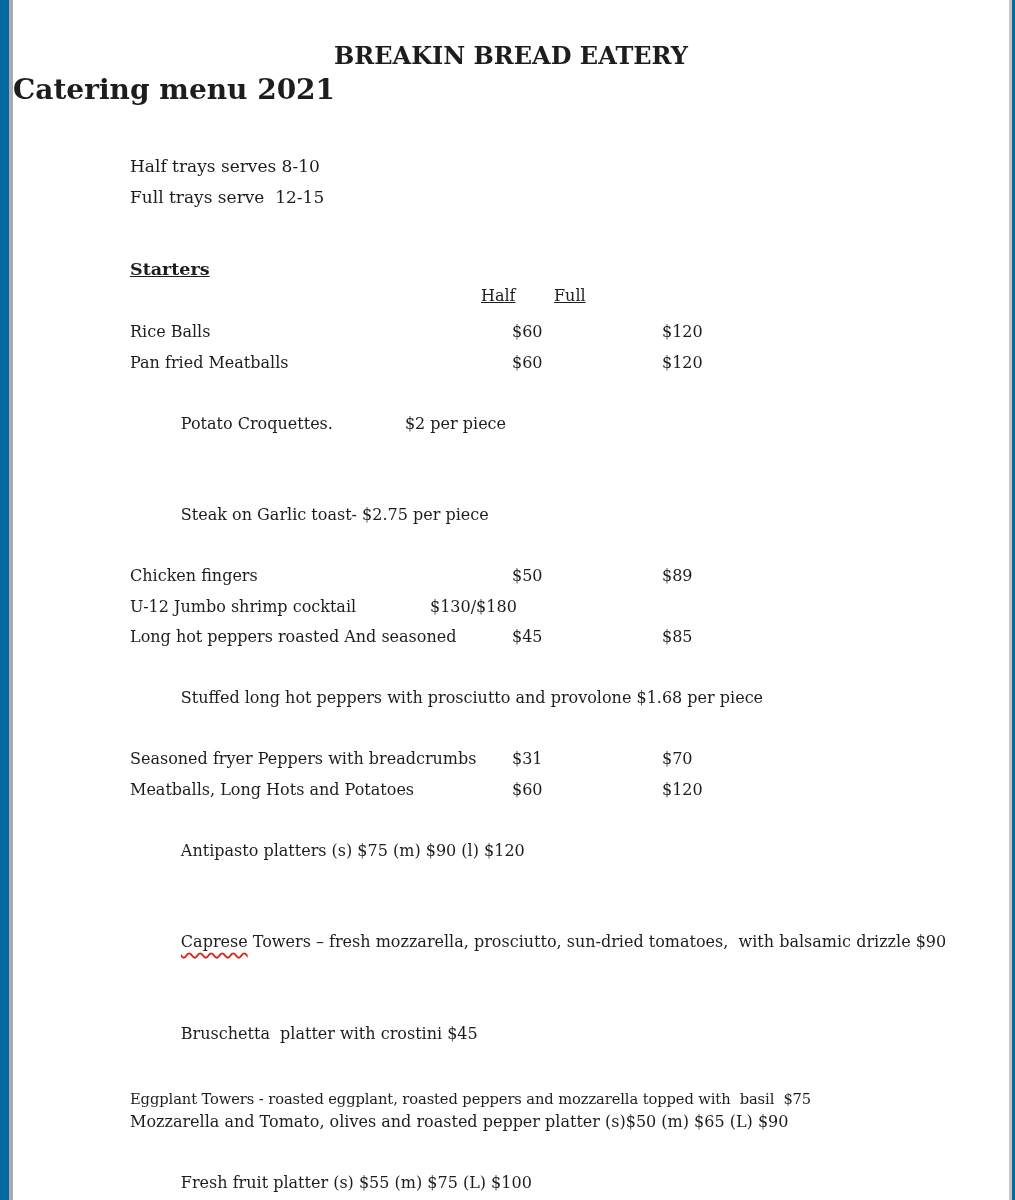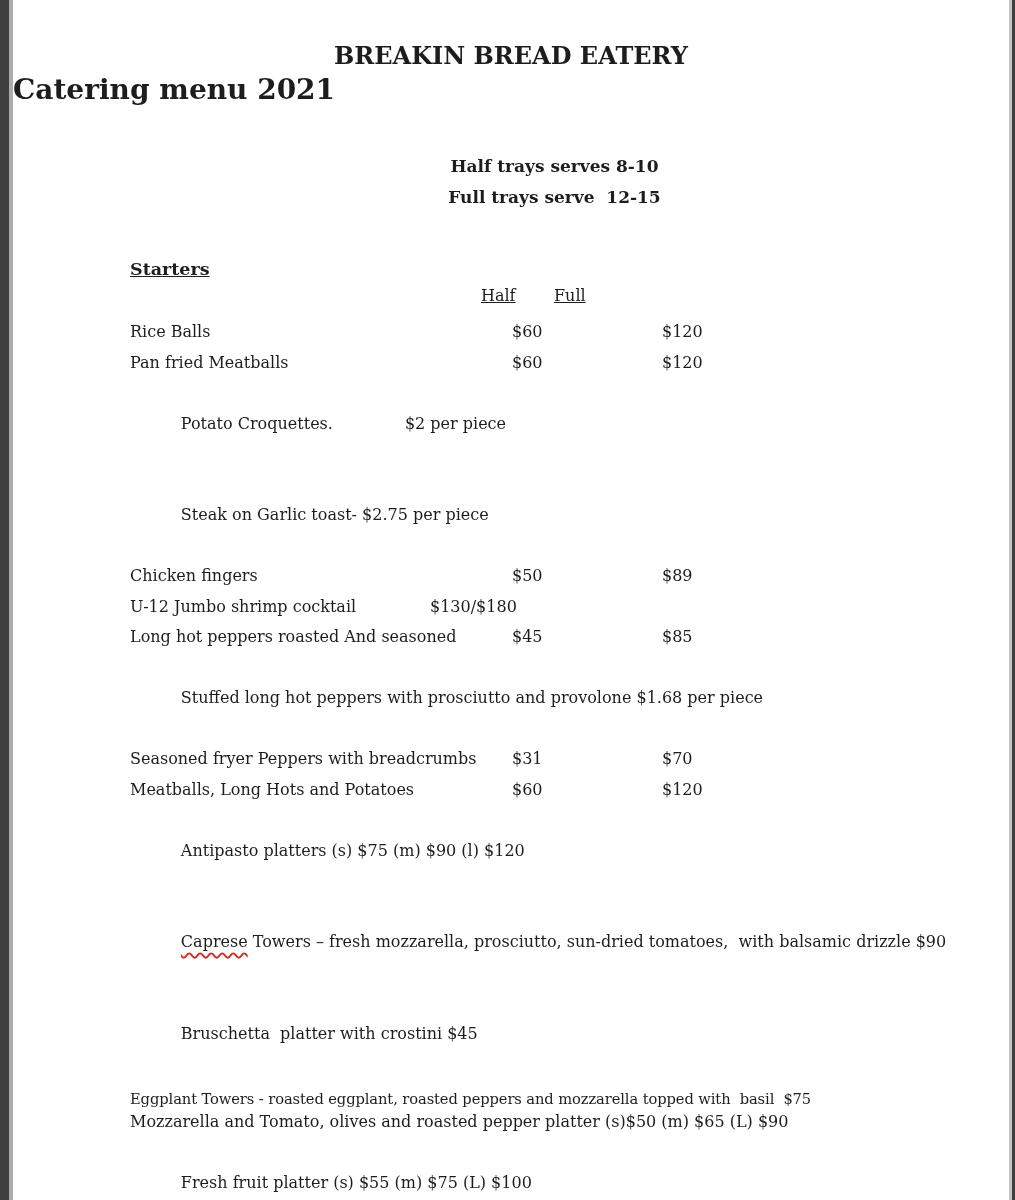--- a/index.html
+++ b/index.html
@@ -1,25 +1,25 @@
 <!DOCTYPE html>
 <html><head>
 <meta charset="utf-8">
 <style>
   html,body{margin:0;padding:0;background:#e9e9e9;}
-  .canvas{position:relative;width:1015px;height:1200px;background:#404040;overflow:hidden;
+  .canvas{position:relative;width:1015px;height:1200px;background:#0369a1;overflow:hidden;
           font-family:"DejaVu Serif","Liberation Serif",serif;color:#1d1d1d;}
   .page{position:absolute;top:0;bottom:0;left:9px;right:3px;background:#ffffff;
         border-left:4px solid #ababab;border-right:3px solid #c6c6c6;
         box-sizing:border-box;padding-top:42px;}
   .title1{text-align:center;font-weight:bold;font-size:24px;margin:0;line-height:1.2;}
   .title2{font-weight:bold;font-size:28px;margin:2px 0 0;line-height:1.2;}
   .content{margin-left:117px;margin-right:30px;font-size:16px;}
   .intro{margin-top:45px;}
-  .intro p{margin:0;font-weight:bold;font-size:17px;line-height:31px;white-space:pre-wrap;text-align:center;}
+  .intro p{margin:0;font-weight:normal;font-size:17px;line-height:31px;white-space:pre-wrap;}
   .section-head{font-size:17.5px;font-weight:bold;text-decoration:underline;margin:0;line-height:30px;}
   .starters-block{margin-top:41px;}
   .colhead{position:relative;height:31px;margin-top:2px;}
   .colhead span{position:absolute;text-decoration:underline;}
   .colhead .c-half{left:351px;}
   .colhead .c-full{left:424px;text-decoration:underline;}
   .row{line-height:30.5px;min-height:30.5px;white-space:pre-wrap;}
   .grid{display:grid;grid-template-columns:350px 118px auto;gap:32px;}
   .grid2{display:grid;grid-template-columns:300px auto;}
   .note{margin-left:72px;}

